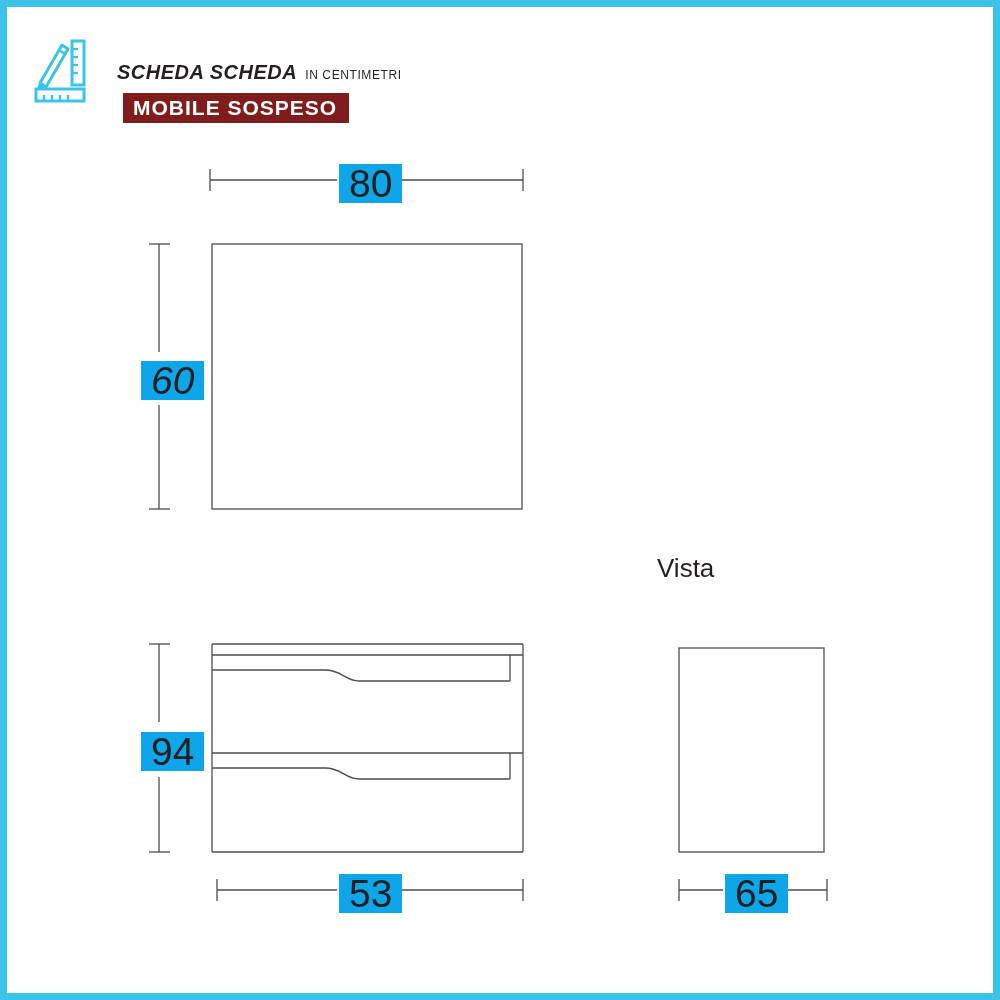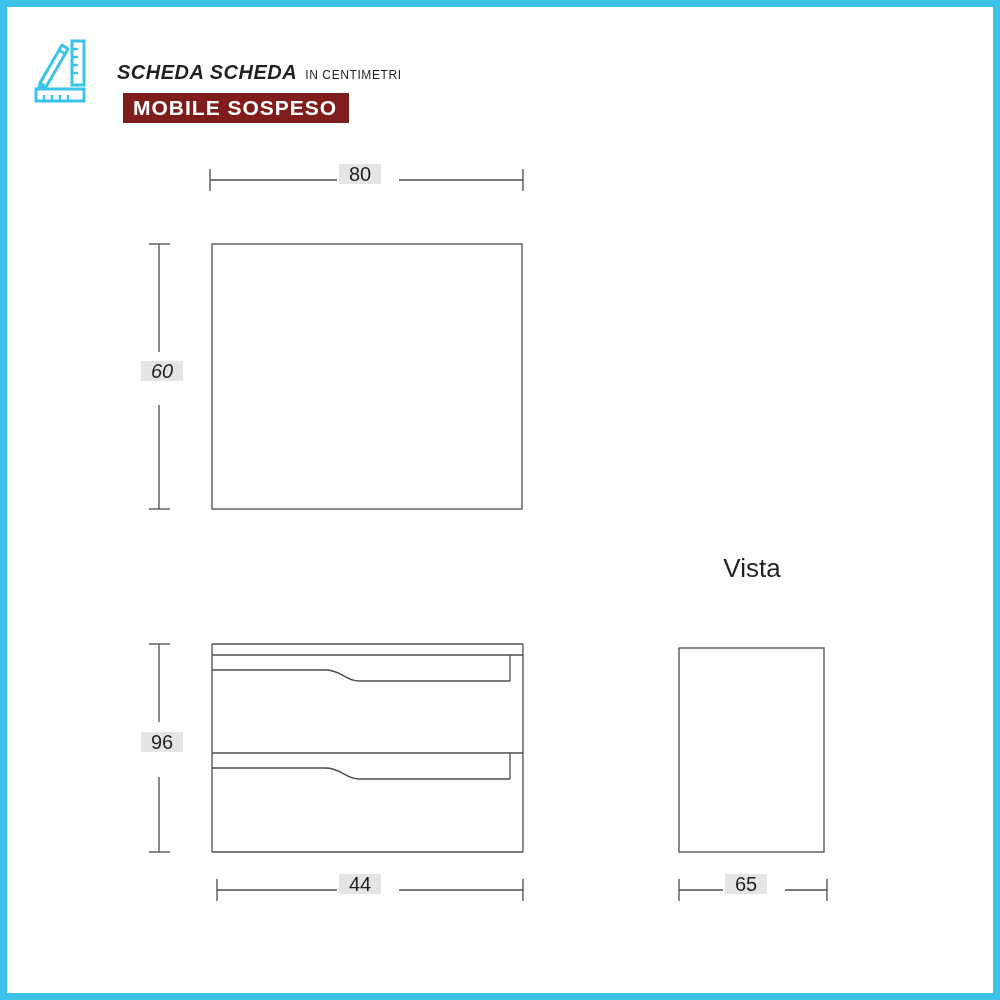--- a/index.html
+++ b/index.html
@@ -69,32 +69,31 @@
     font-size: 21px;
     letter-spacing: 1px;
     padding: 4px 12px 5px 10px;
     line-height: 1;
     white-space: nowrap;
     margin-left: 6px;
   }
   .dim-label {
     position: absolute;
     font-family: "Liberation Sans", sans-serif;
-    font-size: 20px;
+    font-size: 39px;
     color: #231f20;
-    background: #e5e5e5;
+    background: #0ea5e9;
     padding: 0 10px;
     line-height: 1;
   }
   .view-label {
     position: absolute;
     font-family: "Liberation Sans", sans-serif;
     font-size: 26px;
     color: #231f20;
-    text-align: center;
     line-height: 1.45;
   }
   svg.draw {
     position: absolute;
     left: 0;
     top: 0;
     width: 1000px;
     height: 1000px;
     pointer-events: none;
   }
@@ -176,23 +175,23 @@
       <line x1="820" y1="872" x2="820" y2="894"></line>
       <line x1="672" y1="883" x2="716" y2="883"></line>
       <line x1="778" y1="883" x2="820" y2="883"></line>
     </g>
   </svg>
 
   <div class="dim-label" style="left:332px; top:157px;">80</div>
 
   <div class="dim-label" style="left:134px; top:354px;font-style:italic;">60</div>
 
-  <div class="dim-label" style="left:134px; top:725px;">96</div>
+  <div class="dim-label" style="left:134px; top:725px;">94</div>
 
-  <div class="dim-label" style="left:332px; top:867px;">44</div>
+  <div class="dim-label" style="left:332px; top:867px;">53</div>
 
   <div class="dim-label" style="left:718px; top:867px;">65</div>
 
   <div class="view-label" style="left:650px; top:543px; width:190px;">
     <div>Vista</div>
   </div>
 
 </div>
 
 </body></html>

